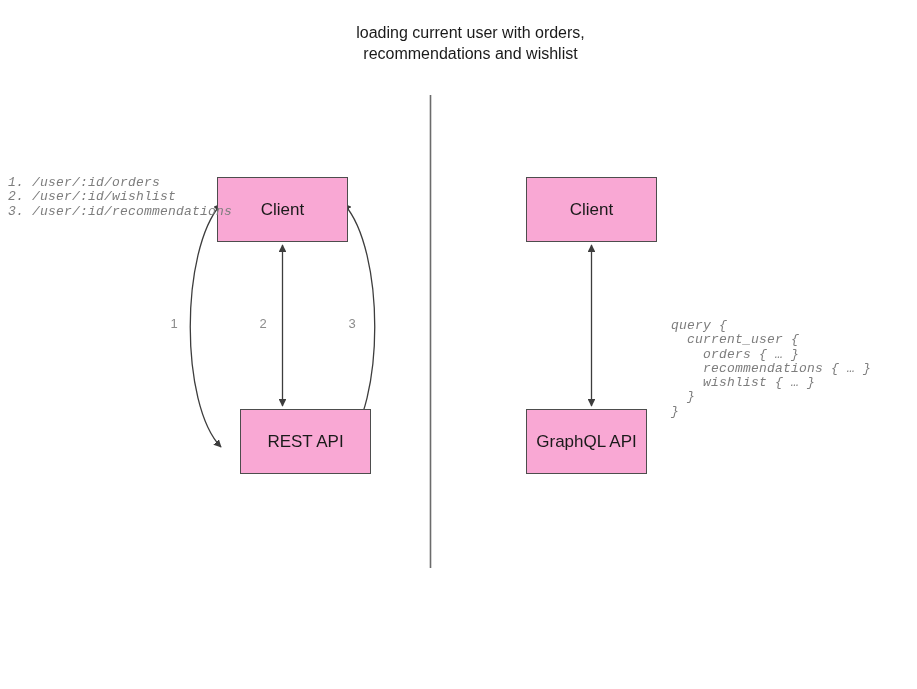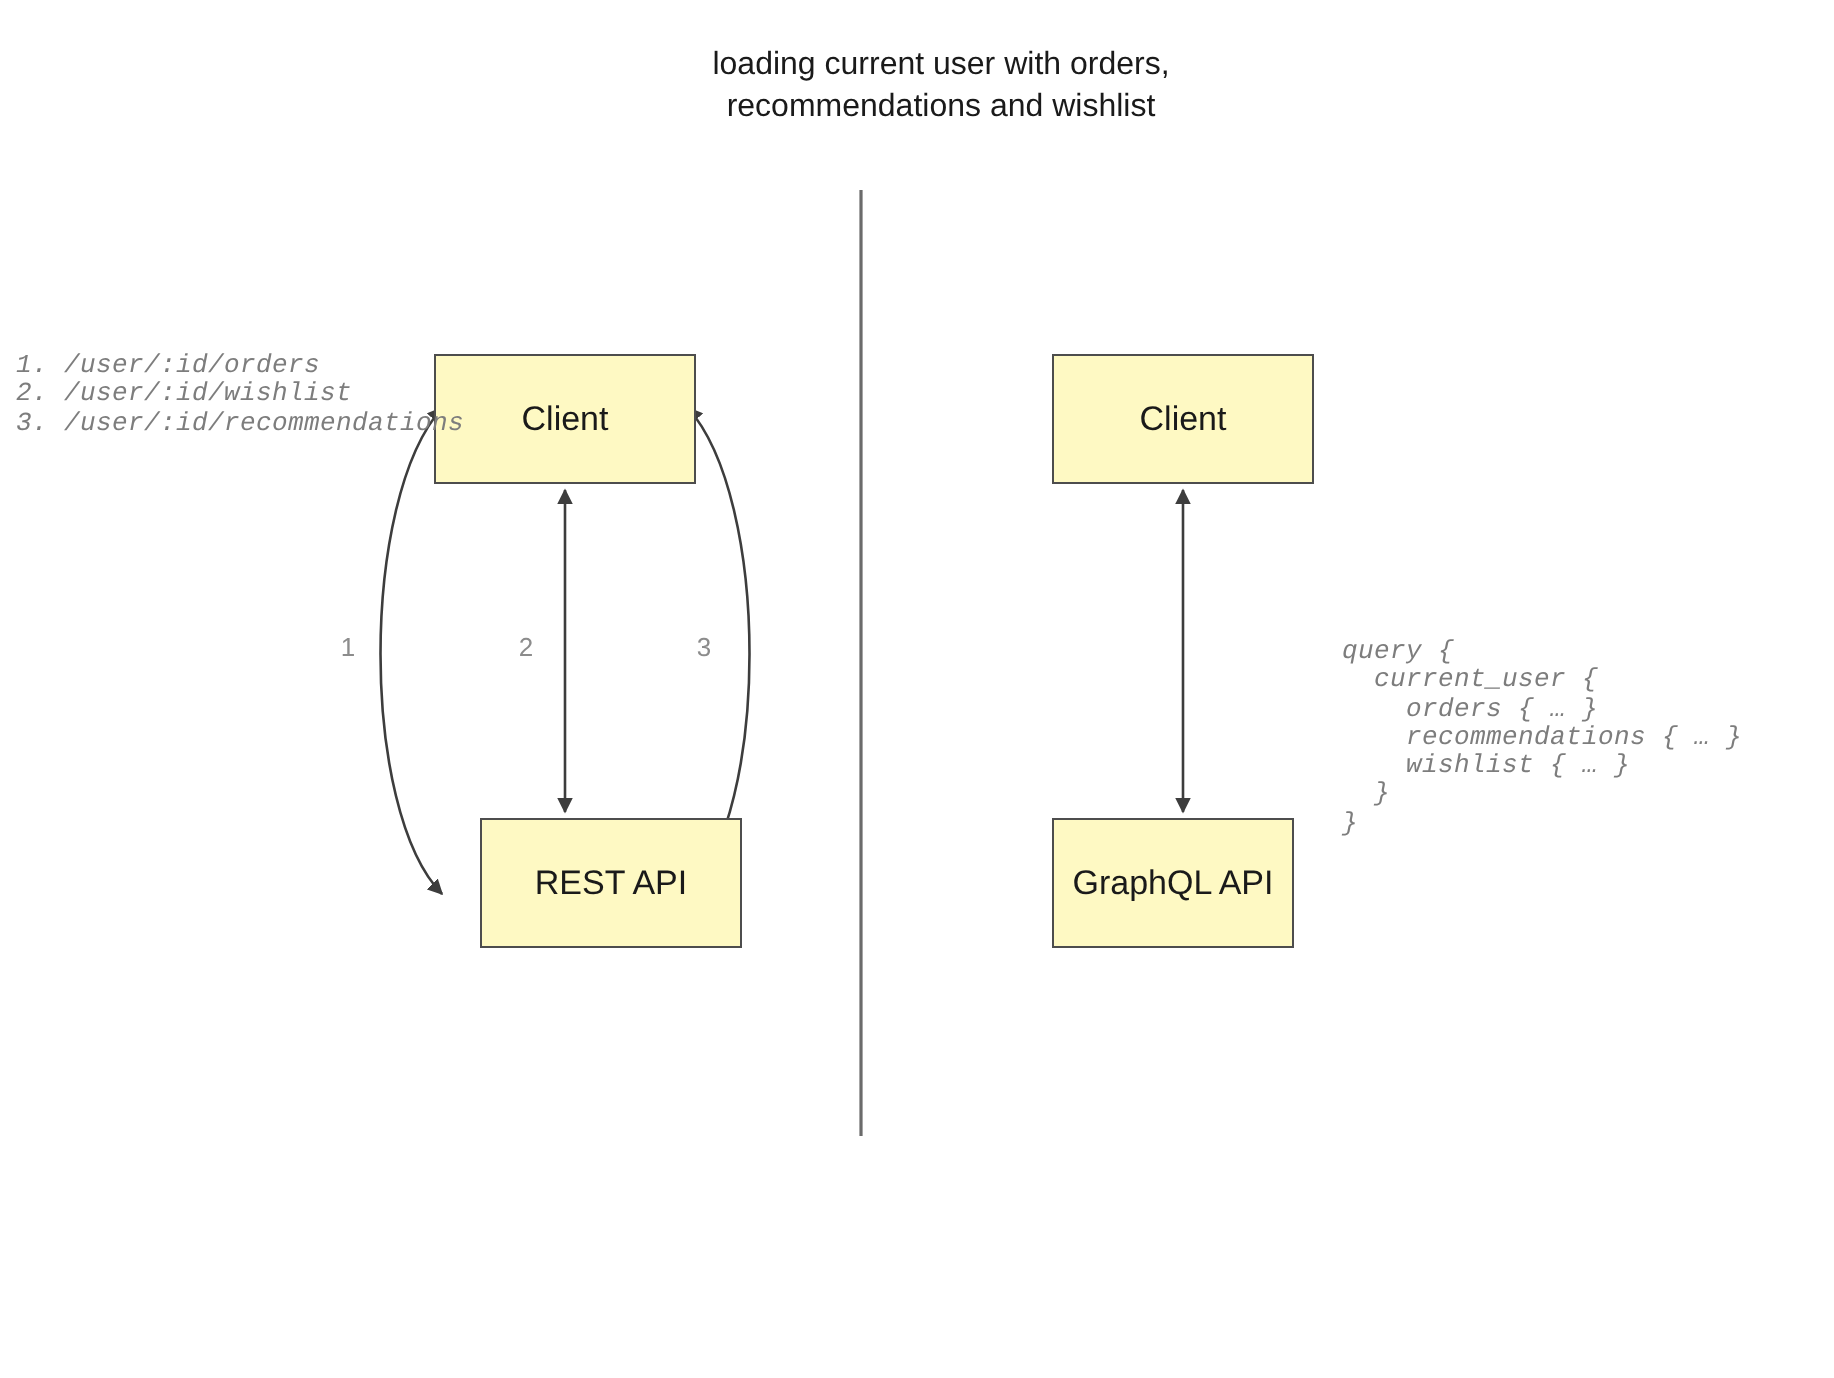--- a/index.html
+++ b/index.html
@@ -29,21 +29,21 @@
     text-align: center;
     font-family: "Liberation Sans", sans-serif;
     font-size: 16px;
     line-height: 21px;
     color: #1a1a1a;
     white-space: pre-line;
   }
   .node-box {
     position: absolute;
     box-sizing: border-box;
-    background: #fef9c3;
+    background: #f9a8d4;
     border: 1.4px solid #4d4d4d;
     display: flex;
     align-items: center;
     justify-content: center;
     font-family: "Liberation Sans", sans-serif;
     font-size: 17px;
     color: #1a1a1a;
   }
   #client-rest-box  { left: 217px; top: 177px; width: 131px; height: 65px; }
   #rest-api-box     { left: 217px; top: 409px; width: 131px; height: 65px; margin-left: 23px; }

